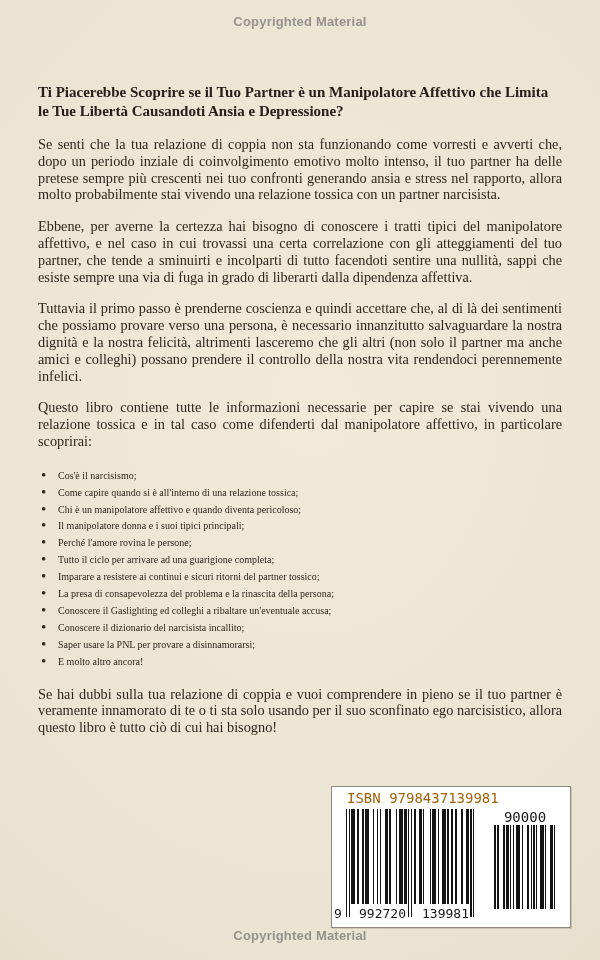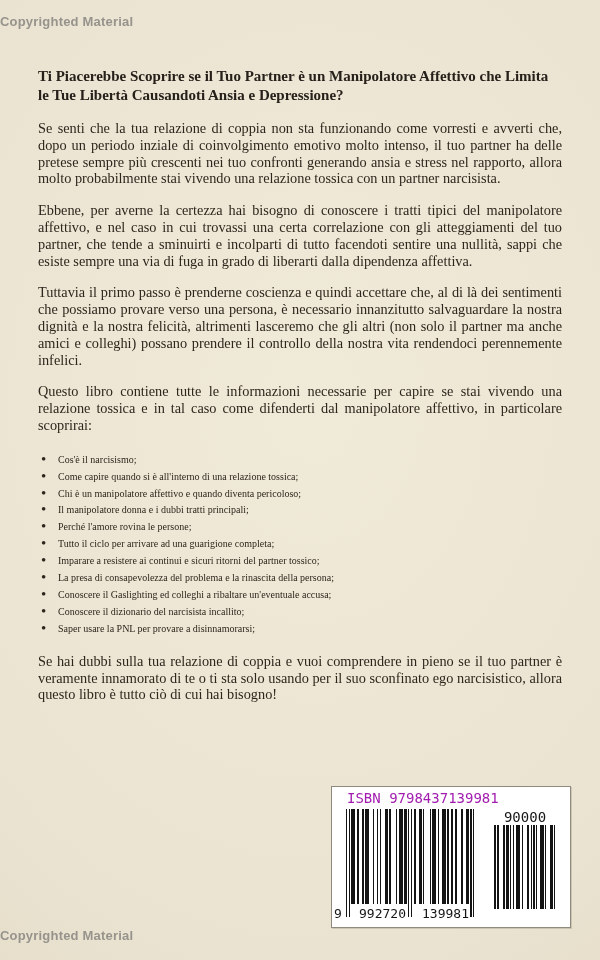--- a/index.html
+++ b/index.html
@@ -2,46 +2,46 @@
 <html><head>
 <meta charset="utf-8">
 <style>
   html,body{margin:0;padding:0;background:#fff;}
   .page{
     position:relative;width:600px;height:960px;overflow:hidden;
     font-family:"Liberation Serif",serif;color:#2d261c;
     background:radial-gradient(135% 105% at 52% 42%, #f0ead9 0%, #eae3d1 55%, #ddd4bd 100%);
   }
   .copyright{
-    position:absolute;left:0;right:0;text-align:left;
+    position:absolute;left:0;right:0;text-align:center;
     font-family:"Liberation Sans",sans-serif;font-size:13px;font-weight:bold;
     color:#96938c;letter-spacing:.2px;
   }
   .copyright.top{top:14px;}
   .copyright.bottom{top:928px;}
   .content{position:absolute;left:38px;top:67px;width:524px;}
   .headline{
-    font-size:15px;font-weight:bold;line-height:19px;margin:0 0 15px 0;
+    font-size:15px;font-weight:bold;line-height:19px;margin:16px 0 15px 0;
     color:#26201a;
   }
   .para{font-size:14.3px;line-height:16.8px;text-align:justify;margin:0 0 15px 0;}
   .para.list-intro{margin-bottom:18px;}
   .para.closing{margin-bottom:0;}
   .bullets{list-style:none;margin:0 0 15px 0;padding:0;}
   .bullets li{font-size:10px;line-height:16.9px;padding-left:20px;position:relative;}
   .bullets li::before{content:"\2022";position:absolute;left:3px;top:-1px;font-size:15px;}
   
   .barcode-box{
     position:absolute;left:331px;top:786px;width:240px;height:142px;
     background:#ffffff;border:1px solid #8f8a7d;box-sizing:border-box;
     box-shadow:1px 1px 0 rgba(120,110,90,.25);
   }
   .isbn-label{
     position:absolute;top:3px;left:15px;
-    font-family:"DejaVu Sans Mono",monospace;font-size:14px;color:#a21caf;
+    font-family:"DejaVu Sans Mono",monospace;font-size:14px;color:#a16207;
     white-space:nowrap;letter-spacing:0px;
   }
   .ean{position:absolute;left:14px;top:22px;width:132px;height:112px;}
   .ean-bars,.supp-bars{position:relative;width:100%;height:100%;}
   .ean-bars i,.supp-bars i{position:absolute;top:0;background:#141414;display:block;}
   .ean-bars i{height:95px;}
   .ean-bars i.tall{height:108px;}
   .supp-bars i{height:84px;}
   .ean-digits{
     position:absolute;bottom:0;left:0;right:0;height:14px;
@@ -80,36 +80,37 @@
     <p class="para list-intro">Questo libro contiene tutte le informazioni necessarie per capire se stai vivendo una relazione tossica e in tal caso come difenderti dal manipolatore affettivo, in particolare scoprirai:</p>
 
     <ul class="bullets">
 
         <li>Cos'è il narcisismo;</li>
 
         <li>Come capire quando si è all'interno di una relazione tossica;</li>
 
         <li>Chi è un manipolatore affettivo e quando diventa pericoloso;</li>
 
-        <li>Il manipolatore donna e i dubbi tratti principali;</li>
+        <li>Il manipolatore donna e i suoi tipici principali;</li>
 
         <li>Perché l'amore rovina le persone;</li>
 
         <li>Tutto il ciclo per arrivare ad una guarigione completa;</li>
 
         <li>Imparare a resistere ai continui e sicuri ritorni del partner tossico;</li>
 
         <li>La presa di consapevolezza del problema e la rinascita della persona;</li>
 
         <li>Conoscere il Gaslighting ed colleghi a ribaltare un'eventuale accusa;</li>
 
         <li>Conoscere il dizionario del narcisista incallito;</li>
 
         <li>Saper usare la PNL per provare a disinnamorarsi;</li>
 
+        <li>E molto altro ancora!</li>
       </ul>
 
     <p class="para closing">Se hai dubbi sulla tua relazione di coppia e vuoi comprendere in pieno se il tuo partner è veramente innamorato di te o ti sta solo usando per il suo sconfinato ego narcisistico, allora questo libro è tutto ciò di cui hai bisogno!</p>
   </div>
 
   <div class="barcode-box">
     <div class="isbn-label">ISBN 9798437139981</div>
 
     <div class="ean">
       <div class="ean-bars">

